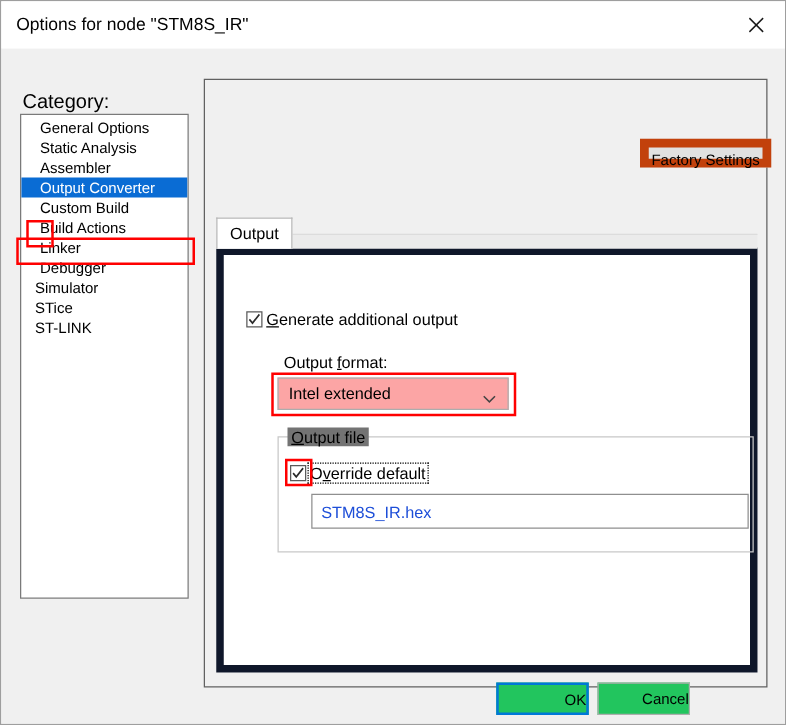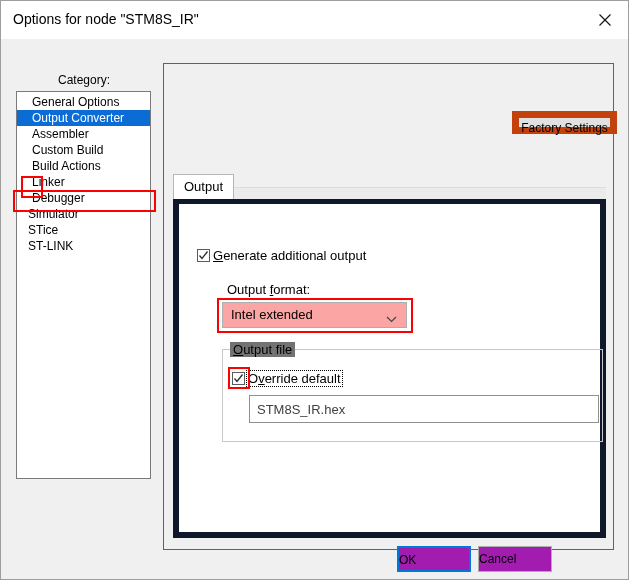--- a/index.html
+++ b/index.html
@@ -63,23 +63,22 @@
     width: 627px;
     height: 540px;
     background: #f0f0f0;
   }
 
   
   .category-label {
     position: absolute;
     left: 17px;
     top: 34px;
-    font-size: 12px;
+    font-size: 16px;
     color: #000;
-    margin-left: 40px;
   }
   .category-listbox {
     position: absolute;
     left: 15px;
     top: 52px;
     width: 135px;
     height: 388px;
     background: #ffffff;
     border: 1px solid #7a7a7a;
     box-sizing: border-box;
@@ -280,38 +279,38 @@
     position: absolute;
     left: 232px;
     top: 327px;
     width: 350px;
     height: 28px;
     background: #ffffff;
     border: 1px solid #8f8f8f;
     box-sizing: border-box;
     font-family: "Liberation Sans", sans-serif;
     font-size: 13px;
-    color: #404040;
+    color: #1d4ed8;
     padding: 0 0 0 7px;
     line-height: 26px;
     outline: none;
   }
 
   
   .btn {
     position: absolute;
     height: 26px;
-    background: #a21caf;
+    background: #22c55e;
     border: 1px solid #adadad;
     box-sizing: border-box;
     font-family: "Liberation Sans", sans-serif;
     font-size: 12px;
     color: #000;
     line-height: 24px;
-    text-align: left;
+    text-align: right;
     cursor: default;
   }
   .btn-ok {
     left: 396px;
     top: 545px;
     width: 74px;
     border: 2px solid #0078d7;
   }
   .btn-cancel {
     left: 477px;
@@ -333,22 +332,23 @@
       </svg>
     </div>
   </div>
 
   <div class="body-area">
 
     <div class="category-label">Category:</div>
 
     <div class="category-listbox">
       <div class="cat-item">General Options</div>
+      <div class="cat-item">Static Analysis</div>
+      <div class="cat-item">Assembler</div>
       <div class="cat-item selected">Output Converter</div>
-      <div class="cat-item">Assembler</div>
       <div class="cat-item">Custom Build</div>
       <div class="cat-item">Build Actions</div>
       <div class="cat-item">Linker</div>
       <div class="cat-item">Debugger</div>
       <div class="cat-item indent">Simulator</div>
       <div class="cat-item indent">STice</div>
       <div class="cat-item indent">ST-LINK</div>
     </div>
     <div class="ann-category"></div>
 

